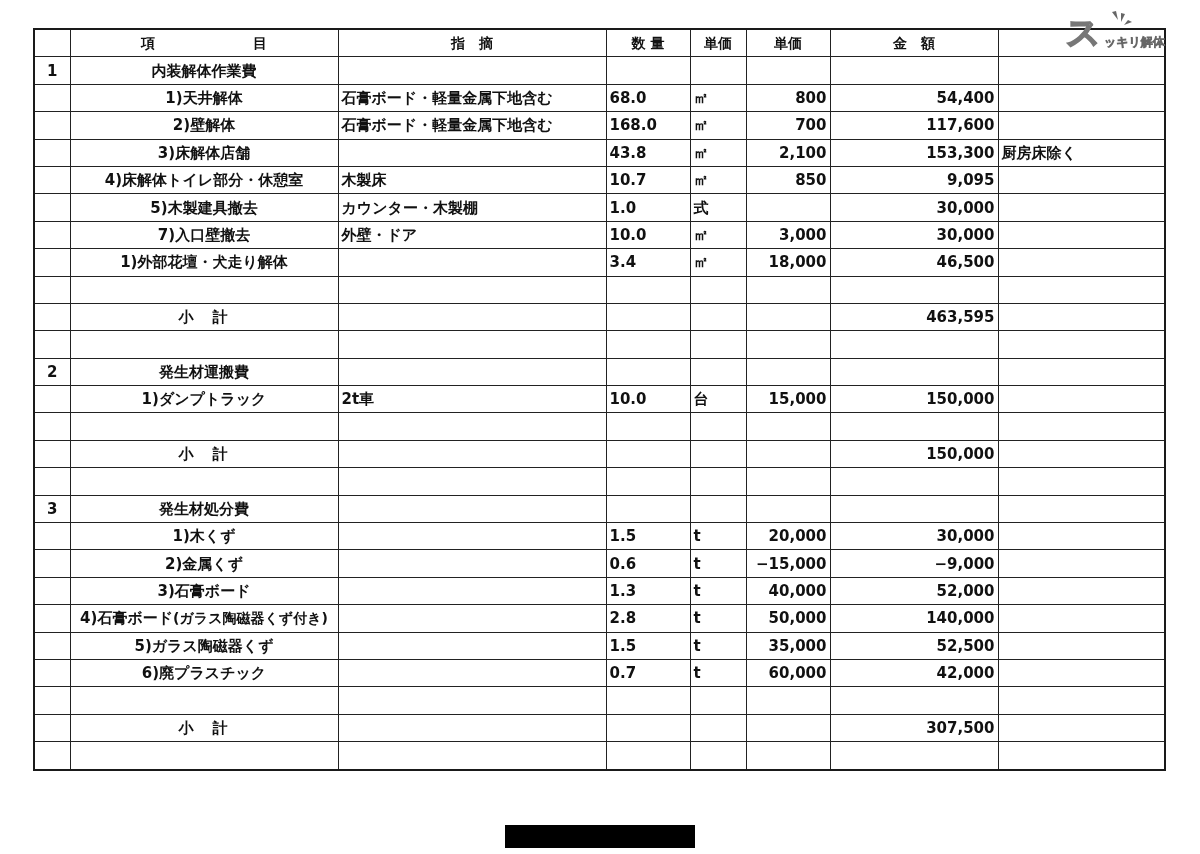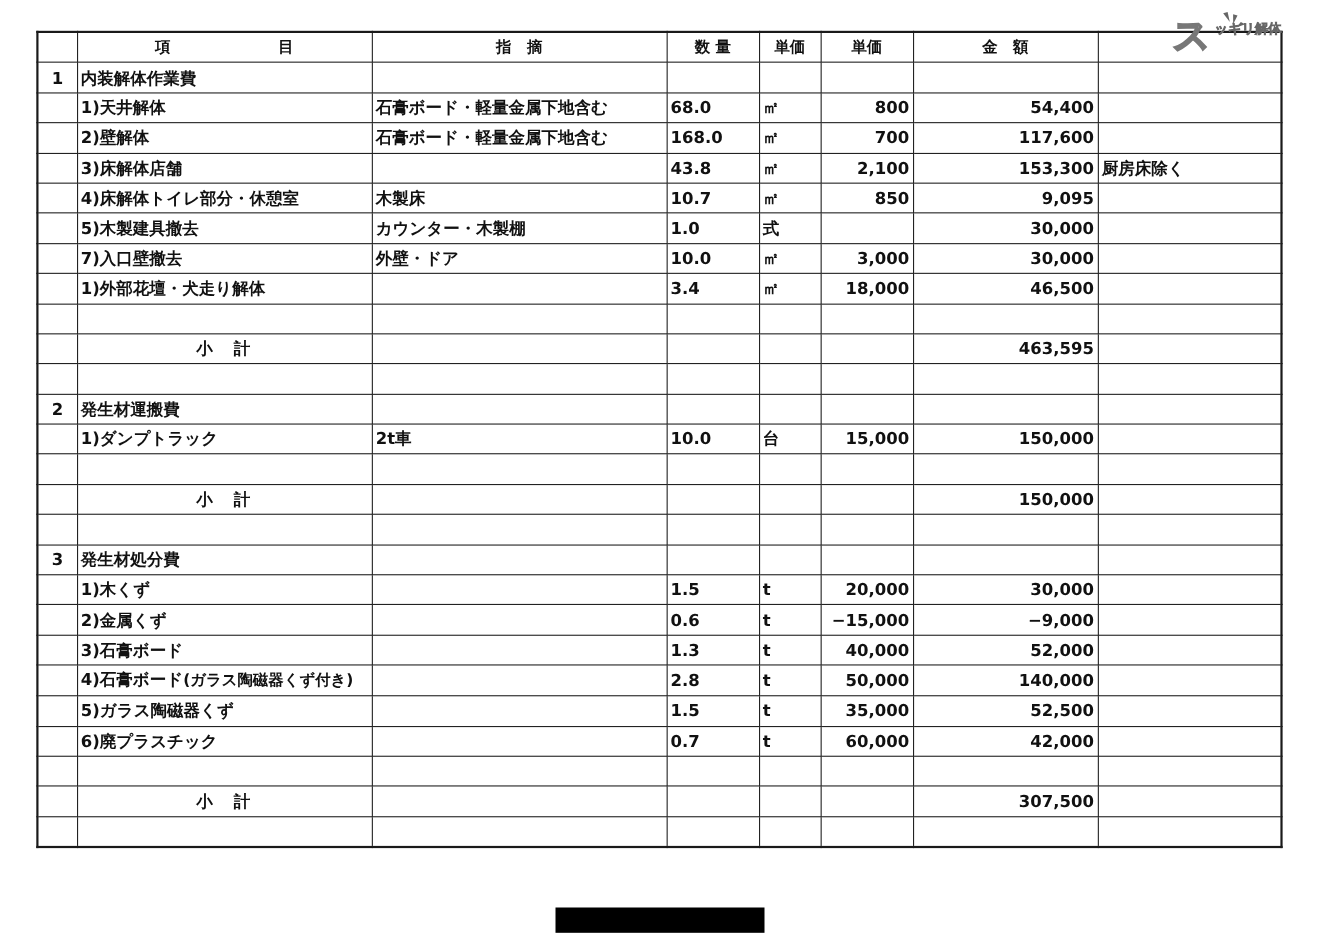--- a/index.html
+++ b/index.html
@@ -4,33 +4,33 @@
 <style>
   html, body { margin:0; padding:0; background:#ffffff; }
   body { width:1200px; height:854px; position:relative; overflow:hidden;
          font-family:"DejaVu Sans","Liberation Sans",sans-serif; color:#111; }
   .sheet { position:absolute; left:33px; top:28px; width:1131px; border-collapse:collapse;
            table-layout:fixed; border:2px solid #1a1a1a; }
   .sheet td, .sheet th { border:1.5px solid #222; height:26.4px; padding:0 3px; white-space:nowrap;
            overflow:hidden; font-size:15px; font-weight:bold; line-height:26px; }
   .sheet th { text-align:center; font-size:14px; }
   .c-no { text-align:center; font-size:13px; }
-  .c-item { text-align:left; font-size:15.5px; }
+  .c-item { text-align:center; font-size:15.5px; }
   .c-item.sub { text-align:center; letter-spacing:2px; }
   .c-note { font-size:11px; text-align:left; }
   .c-qty { text-align:left; font-size:15px; padding-right:2px; }
   .c-unit { text-align:left; font-size:14px; padding-left:3px; }
   .c-price { text-align:right; font-size:14.5px; }
   .c-amt { text-align:right; font-size:14.5px; padding-right:2px; }
   .c-rem { font-size:11px; text-align:left; }
   .smallnote { font-size:14px; font-weight:bold; }
   .logo { position:absolute; left:1066px; top:6px; width:130px; height:50px; }
   .logo .big { position:absolute; left:0; top:4px; font-size:34px; font-weight:bold; color:#fff;
                -webkit-text-stroke:1.6px #777; font-family:"DejaVu Sans",sans-serif; }
-  .logo .small { position:absolute; left:38px; top:12px; font-size:12px; color:#fff;
+  .logo .small { position:absolute; left:38px; top:28px; font-size:12px; color:#fff;
                -webkit-text-stroke:0.6px #666; font-weight:bold; }
   .logo .rays { position:absolute; left:40px; top:4px; width:30px; height:20px; }
   .redact { position:absolute; left:505px; top:825px; width:190px; height:23px; background:#000; }
 </style>
 </head>
 <body>
 
 <table class="sheet">
   <colgroup>
     <col style="width:36px">

